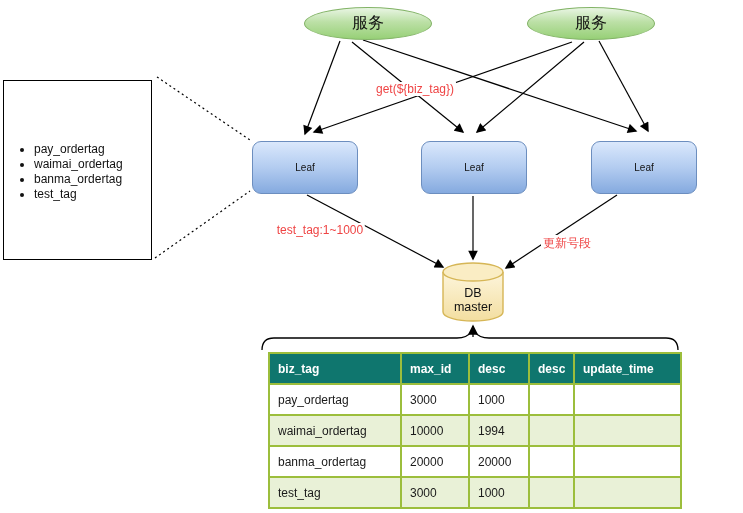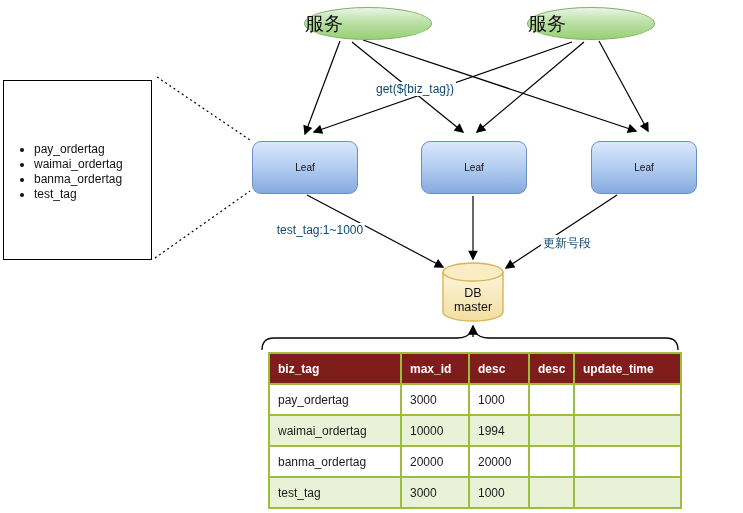--- a/index.html
+++ b/index.html
@@ -6,54 +6,54 @@
   #canvas{
     position:relative;width:743px;height:513px;background:#ffffff;
     font-family:"Liberation Sans","DejaVu Sans",sans-serif;overflow:hidden;
   }
   #connectors{position:absolute;left:0;top:0;width:743px;height:513px;pointer-events:none;}
 
   .service-ellipse{
     position:absolute;width:128px;height:33px;border-radius:50%;
     border:1px solid #82B366;
     background:linear-gradient(180deg,#E9F5E4 0%,#BCE0A6 45%,#97D077 100%);
-    display:flex;align-items:center;justify-content:flex-start;
-    font-size:19px;color:#111;box-sizing:border-box;
+    display:flex;align-items:center;justify-content:center;
+    font-size:16px;color:#111;box-sizing:border-box;
   }
   .leaf-node{
     position:absolute;width:106px;height:53px;border-radius:9px;
     border:1px solid #6C8EBF;
     background:linear-gradient(180deg,#DAE8FC 0%,#B3CCF0 50%,#85AADF 100%);
     display:flex;align-items:center;justify-content:center;
     font-size:10px;color:#111;box-sizing:border-box;
   }
   .edge-label{
     position:absolute;transform:translateX(-50%);
-    font-size:12px;color:#0c4a6e;background:#ffffff;padding:0 2px;white-space:nowrap;
+    font-size:12px;color:#ef4444;background:#ffffff;padding:0 2px;white-space:nowrap;
   }
   .tag-box{
     position:absolute;left:3px;top:80px;width:149px;height:180px;
     border:1px solid #000;background:#fff;box-sizing:border-box;
   }
   .tag-box ul{margin:62px 0 0 0;padding:0 0 0 30px;font-size:12px;color:#111;}
   .tag-box li{margin:0 0 3px 0;line-height:12px;}
 
   .db-wrap{position:absolute;left:440px;top:261px;width:66px;height:64px;}
   .db-wrap text{font-size:12.5px;fill:#111;font-family:"Liberation Sans","DejaVu Sans",sans-serif;}
 
   table.num-table{
     position:absolute;left:268px;top:352px;width:412px;
     border-collapse:collapse;table-layout:fixed;
     font-size:12px;color:#1a1a1a;
   }
   table.num-table th,table.num-table td{
     border:2px solid #9CBE3C;height:29px;padding:0 0 0 8px;
     text-align:left;overflow:hidden;white-space:nowrap;
   }
-  table.num-table th{background:#7f1d1d;color:#ffffff;font-weight:bold;font-size:12px;}
+  table.num-table th{background:#0f766e;color:#ffffff;font-weight:bold;font-size:12px;}
   table.num-table tr.stripe td{background:#E9F1D7;}
   table.num-table tr.plain td{background:#ffffff;}
 </style>
 </head>
 <body>
 
 <div id="canvas">
 
   <svg id="connectors" viewBox="0 0 743 513" xmlns="http://www.w3.org/2000/svg">
     <defs>

